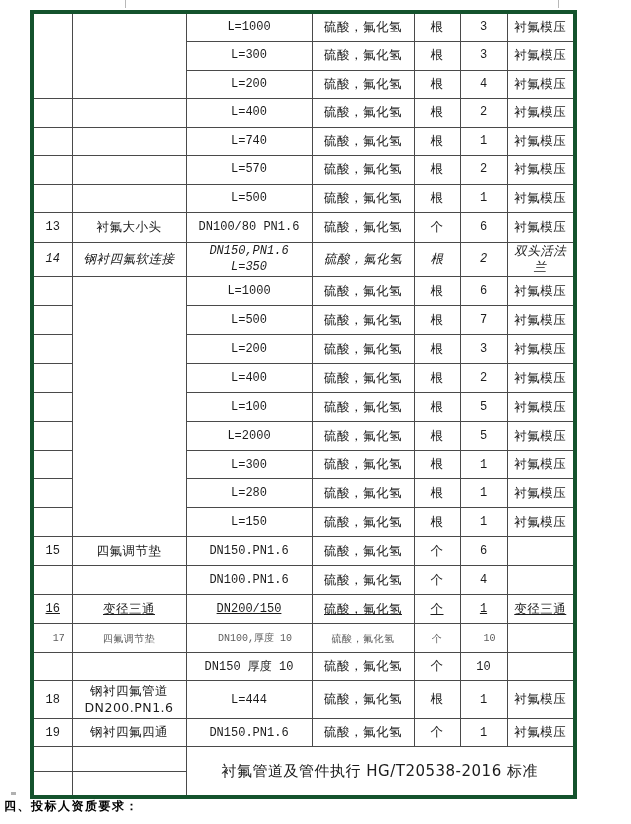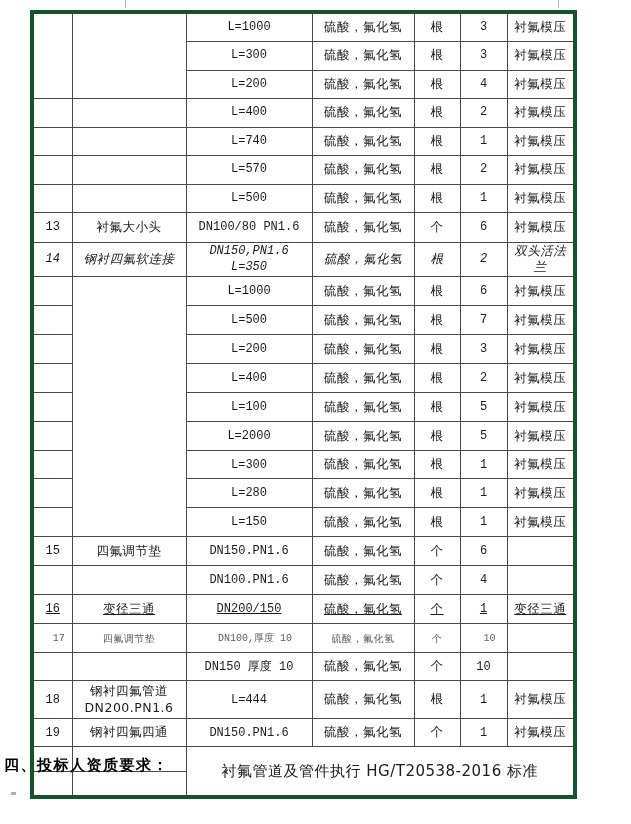--- a/index.html
+++ b/index.html
@@ -20,22 +20,22 @@
     padding:0 2px;overflow:hidden;
     white-space:pre-line;line-height:1.35;
   }
   td.cjk{font-size:12.5px;letter-spacing:.5px;}
   td.mono{font-family:"Liberation Mono","DejaVu Sans Mono",monospace;font-size:12px;letter-spacing:0;}
   tr.dim td.cjk{color:#5d5d5d;font-size:10px;}
   tr.dim td.mono{color:#5d5d5d;font-size:10px;padding-left:14px;}
   td.dashed-b{border-bottom:2px dashed #c9c9c9;}
   td.footer-cell{font-size:15px;letter-spacing:.5px;}
   .heading{
-    position:absolute;left:4px;top:756px;
-    font-weight:bold;font-size:15px;letter-spacing:1.5px;color:#000;
+    position:absolute;left:4px;top:798px;
+    font-weight:bold;font-size:12px;letter-spacing:1.5px;color:#000;
   }
 </style>
 </head>
 <body>
 
 <div class="tick" style="left:125px"></div>
 <div class="tick" style="left:558px"></div>
 
 <table class="spec">
   <colgroup>

